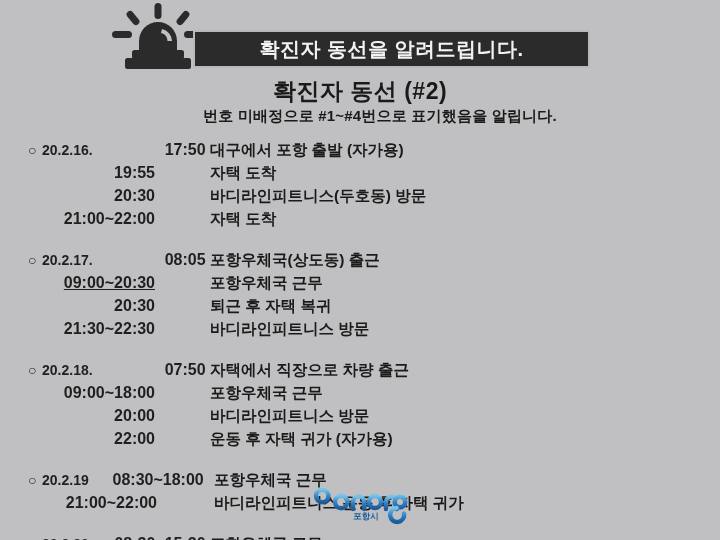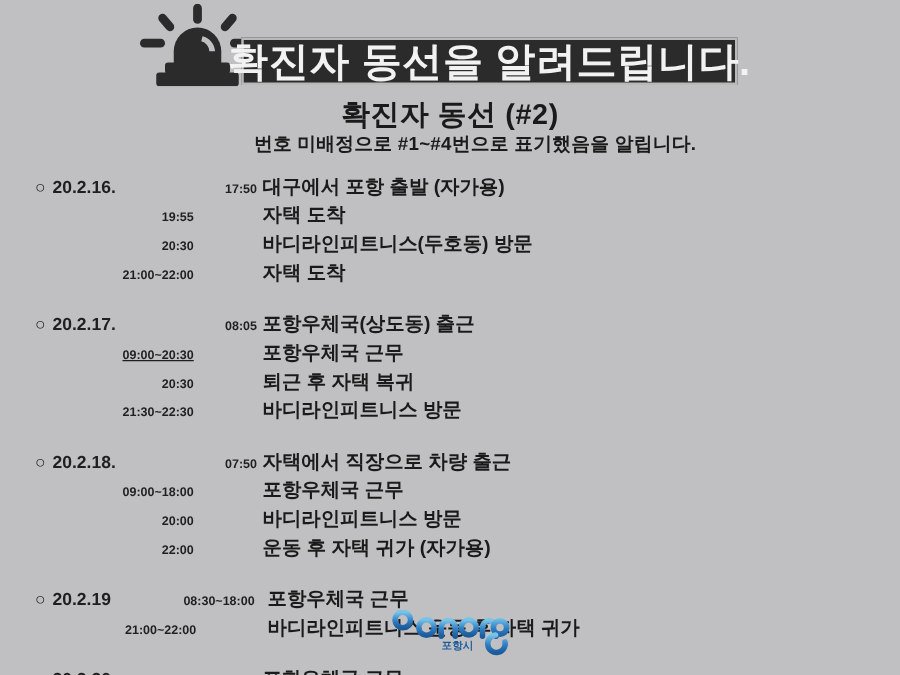--- a/index.html
+++ b/index.html
@@ -48,21 +48,21 @@
     height: 38px;
     background: #2b2b2b;
     border: 2px solid #b9b9bb;
     box-sizing: border-box;
     display: flex;
     align-items: center;
     justify-content: center;
   }
   .banner-text {
     color: #f2f2f2;
-    font-size: 32px;
+    font-size: 20px;
     font-weight: bold;
     letter-spacing: 0.5px;
     line-height: 1;
     white-space: nowrap;
   }
 
   
   .title-block {
     position: absolute;
     left: 0;
@@ -115,21 +115,21 @@
   .date {
     flex: 0 0 auto;
     font-size: 14px;
     font-weight: bold;
     line-height: 23px;
     white-space: nowrap;
     padding-right: 5px;
   }
   .time {
     flex: 0 0 auto;
-    font-size: 10px;
+    font-size: 16px;
     font-weight: bold;
     line-height: 23px;
     white-space: nowrap;
     text-align: right;
   }
   .timecol {
     flex: 0 0 auto;
     display: flex;
     justify-content: flex-end;
     align-items: baseline;

